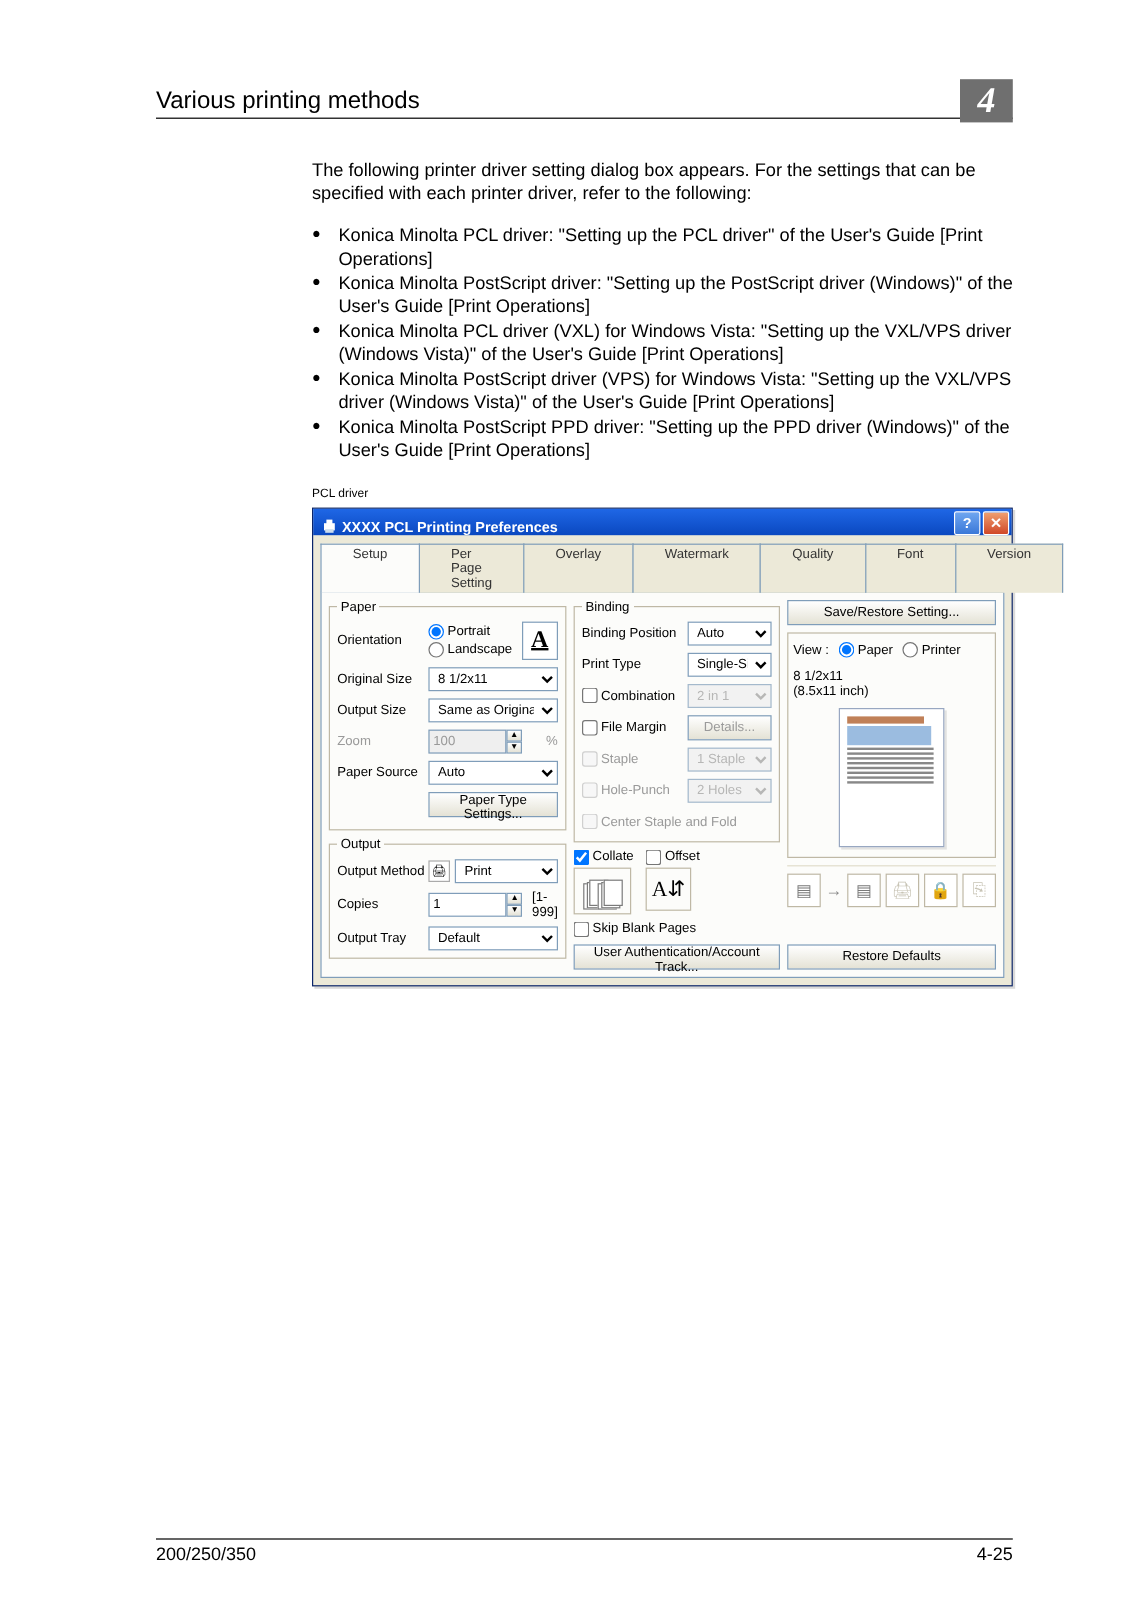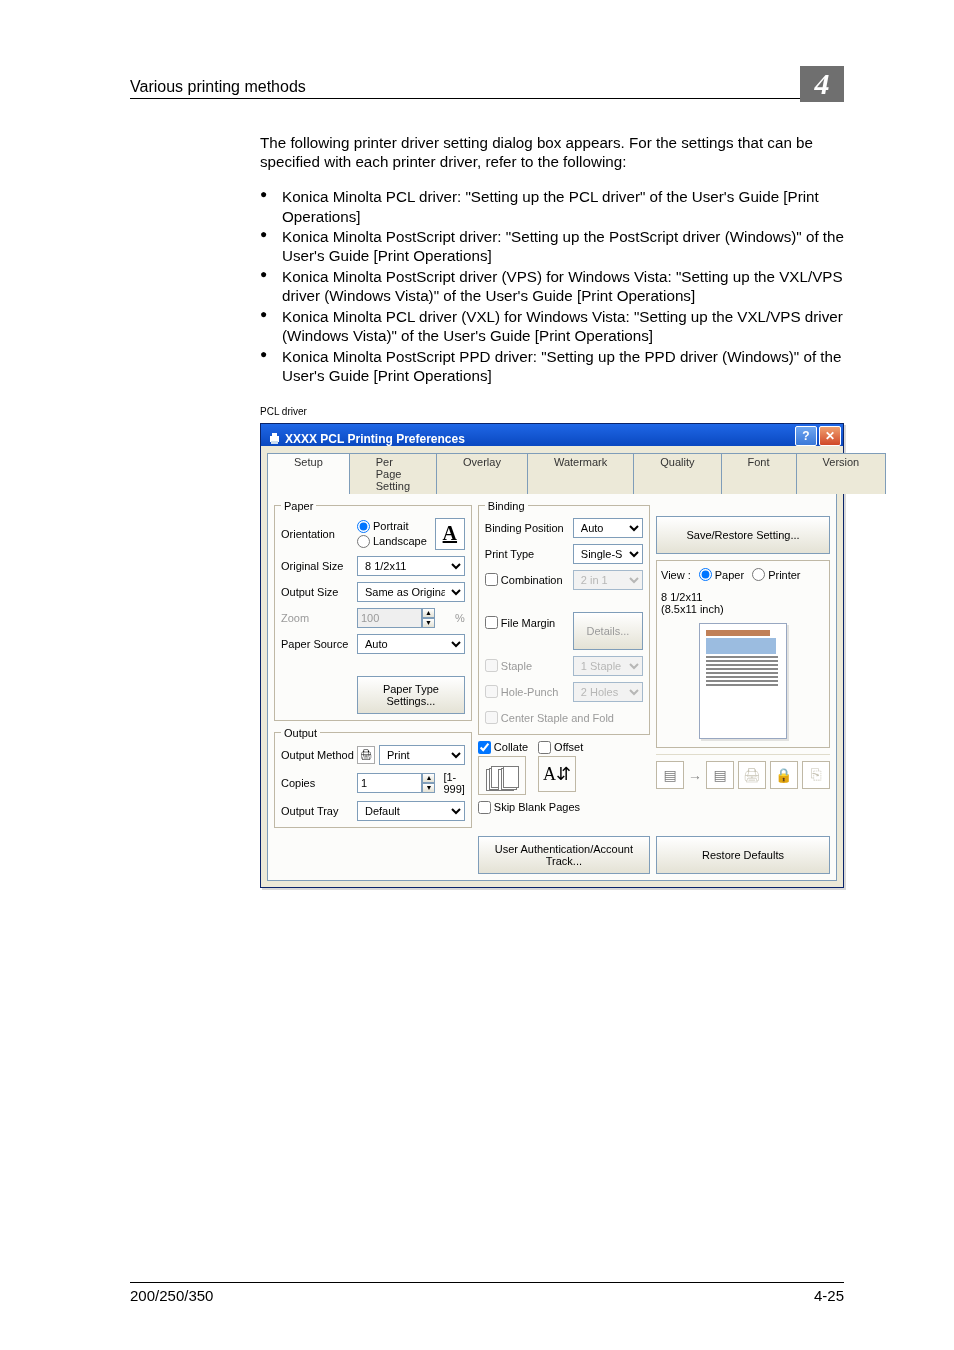--- a/index.html
+++ b/index.html
@@ -17,21 +17,21 @@
     position: relative;
   }
   .header-row {
     display: flex;
     align-items: flex-end;
     border-bottom: 1px solid #000;
     padding-bottom: 2px;
   }
   .header-title {
     flex: 1;
-    font-size: 16px;
+    font-size: 20px;
   }
   .chapter-badge {
     width: 44px;
     height: 36px;
     background: #6f6f6f;
     color: #fff;
     font-family: Georgia, 'Times New Roman', serif;
     font-style: italic;
     font-weight: bold;
     font-size: 30px;
@@ -173,28 +173,27 @@
     font-size: 11px;
     padding: 0 3px;
     box-sizing: border-box;
     font-family: Tahoma, sans-serif;
   }
   select.win { appearance: auto; }
   input[type=text].win[disabled], select.win[disabled] {
     background: #efefef; color: #9a9a9a;
   }
   .btn {
-    height: 38px;
+    height: 21px;
     border: 1px solid #7f9db9;
     background: linear-gradient(#fff, #e4e2d5);
     font-size: 11px;
     padding: 0 10px;
     font-family: Tahoma, sans-serif;
     cursor: default;
-    margin-top: 16px;
   }
   .radio, .chk { display: inline-flex; align-items: center; gap: 3px; font-size: 11px; }
   .radio input, .chk input { margin: 0; }
   .orient-icon {
     width: 28px; height: 30px; border: 1px solid #7f9db9; background: #fff;
     display: inline-flex; align-items: center; justify-content: center;
     font-family: 'Times New Roman', serif; font-size: 20px; font-weight: bold;
     text-decoration: underline;
   }
   .spinner { display: flex; }
@@ -296,22 +295,22 @@
     <div class="chapter-shadow"></div>
     <div class="chapter-badge">4</div>
   </div>
 </div>
 
 <div class="body-area">
   <p class="lead">The following printer driver setting dialog box appears. For the settings that can be specified with each printer driver, refer to the following:</p>
   <ul class="bullets">
     <li>Konica Minolta PCL driver: "Setting up the PCL driver" of the User's Guide [Print Operations]</li>
     <li>Konica Minolta PostScript driver: "Setting up the PostScript driver (Windows)" of the User's Guide [Print Operations]</li>
+    <li>Konica Minolta PCL driver (VXL) for Windows Vista: "Setting up the VXL/VPS driver (Windows Vista)" of the User's Guide [Print Operations]</li>
     <li>Konica Minolta PostScript driver (VPS) for Windows Vista: "Setting up the VXL/VPS driver (Windows Vista)" of the User's Guide [Print Operations]</li>
-    <li>Konica Minolta PCL driver (VXL) for Windows Vista: "Setting up the VXL/VPS driver (Windows Vista)" of the User's Guide [Print Operations]</li>
     <li>Konica Minolta PostScript PPD driver: "Setting up the PPD driver (Windows)" of the User's Guide [Print Operations]</li>
   </ul>
 
   <div class="driver-label">PCL driver</div>
 
   <div class="dialog-wrap">
 
     <div class="titlebar">
       <span class="t-icon">
         <svg width="13" height="13" viewBox="0 0 13 13">

